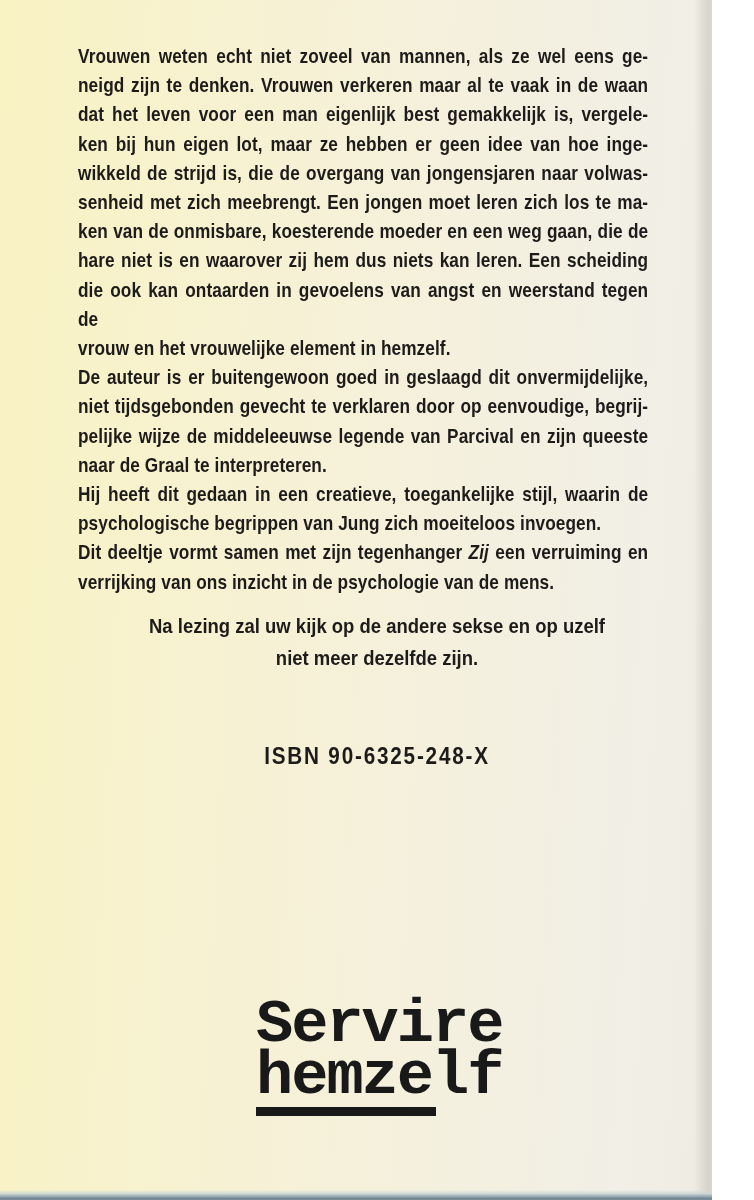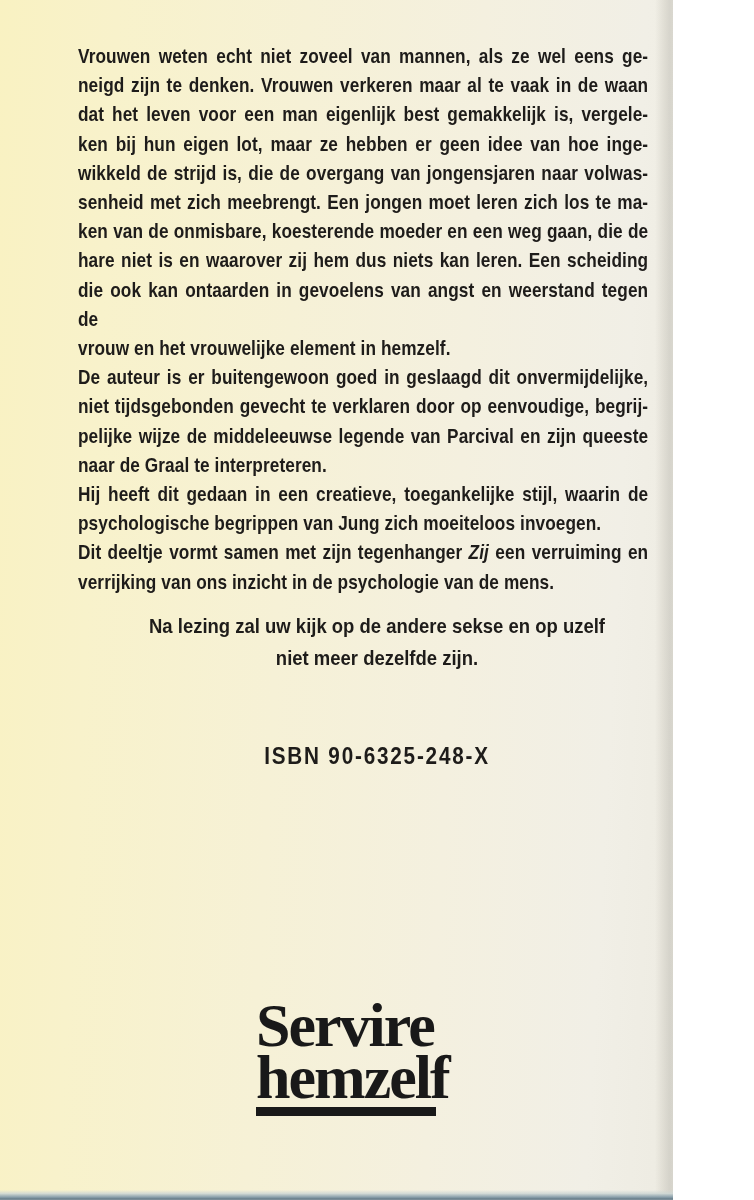--- a/index.html
+++ b/index.html
@@ -1,27 +1,26 @@
 <!DOCTYPE html>
 <html><head>
 <meta charset="utf-8">
 <style>
   html, body { margin: 0; padding: 0; background: #ffffff; }
 
   .page {
     position: relative;
-    width: 628px;
+    width: 712px;
     height: 1200px;
     overflow: hidden;
     background: linear-gradient(93deg,
       #f9f2c2 0%, #f8f2cb 16%, #f6f1d6 42%,
       #f4f0df 66%, #f1efe6 88%, #edebe2 100%);
     font-family: "Liberation Sans", sans-serif;
     color: #1e1c1a;
-    padding-left: 45px;
   }
 
   
   .body-text {
     position: absolute;
     left: 78px;
     top: 41px;
     width: 678px;
     transform: scaleX(0.841);
     transform-origin: left top;
@@ -66,21 +65,21 @@
     letter-spacing: 2px;
     transform: scaleX(0.9);
     transform-origin: center top;
   }
 
   
   .logo {
     position: absolute;
     left: 256px;
     top: 996px;
-    font-family: Liberation Serif, serif;
+    font-family: Liberation Mono, monospace;
     font-weight: bold;
     color: #191919;
   }
   .logo-line1 {
     font-size: 62px;
     line-height: 58px;
     letter-spacing: -2px;
   }
   .logo-line2 {
     font-size: 62px;

